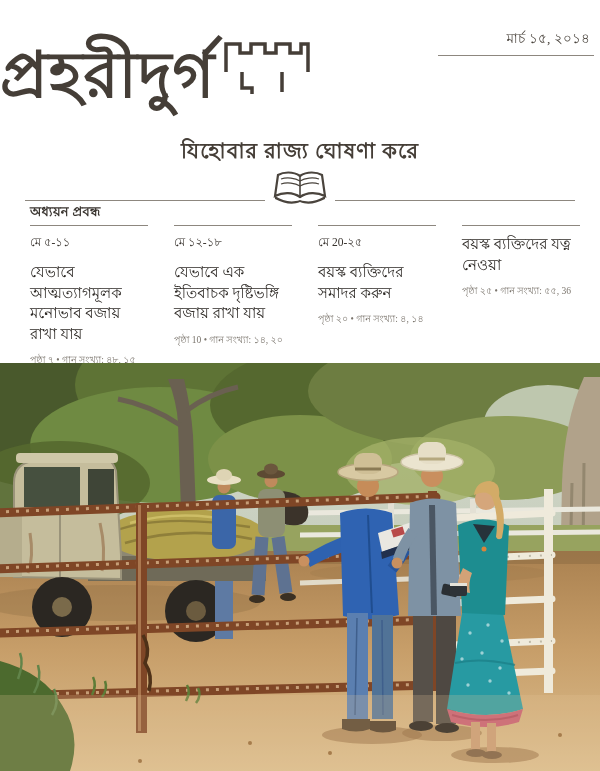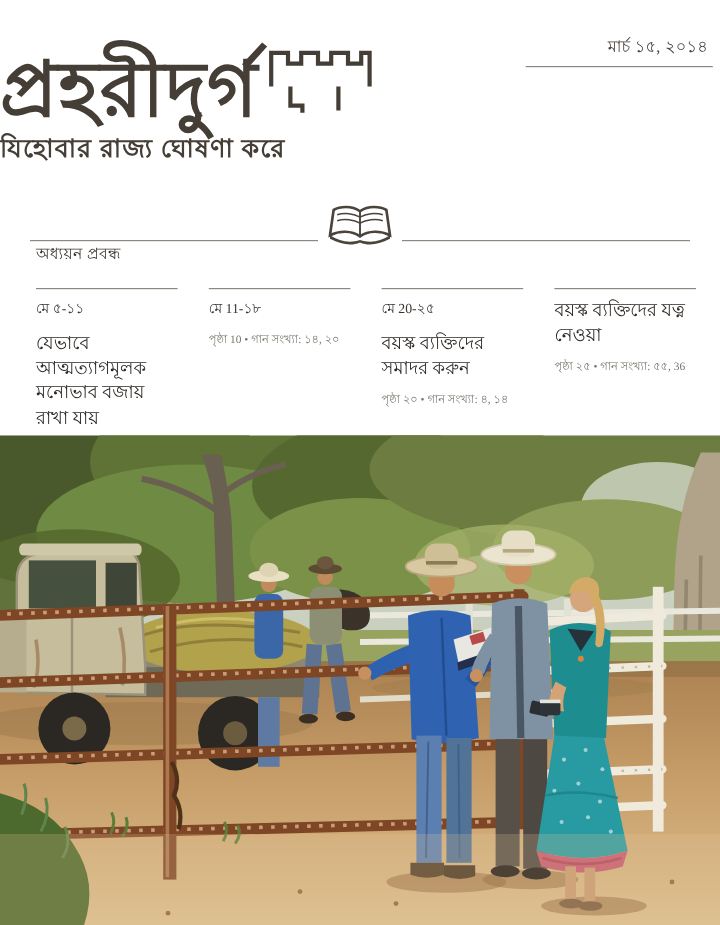--- a/index.html
+++ b/index.html
@@ -5,31 +5,31 @@
   html,body{margin:0;padding:0;background:#ffffff;}
   body{width:600px;height:771px;overflow:hidden;font-family:"Liberation Serif","DejaVu Serif",serif;}
   .cover{position:relative;width:600px;height:746px;background:#ffffff;}
 
   
   .issue-date{position:absolute;top:28px;right:10px;font-size:13.5px;color:#4a443d;letter-spacing:.2px;}
   .date-rule{position:absolute;top:55px;left:438px;right:6px;height:1px;background:#8d877f;}
   .castle{position:absolute;top:38px;left:212px;}
   .mast-title{position:absolute;top:44px;left:0;width:100%;
     font-size:64px;line-height:1;font-weight:bold;color:#453e37;letter-spacing:1px;}
-  .mast-tagline{position:absolute;top:108px;left:0;width:100%;
+  .mast-tagline{position:absolute;top:135px;left:0;width:100%;text-align:center;
     font-size:21px;font-weight:bold;color:#453e37;letter-spacing:1px;}
 
   
   .divider{position:absolute;top:170px;left:25px;right:25px;display:flex;align-items:center;}
   .divider .rule{flex:1;height:1px;background:#8d877f;margin-top:18px;}
   .divider .book{margin:0 6px;}
 
   
-  .section-label{position:absolute;top:202px;left:30px;font-size:13px;color:#3a3530;letter-spacing:.3px;}
-  .articles{position:absolute;top:240px;left:30px;right:20px;display:grid;
+  .section-label{position:absolute;top:202px;left:30px;font-size:13px;color:#3a3530;letter-spacing:.3px;font-weight:bold;}
+  .articles{position:absolute;top:225px;left:30px;right:20px;display:grid;
     grid-template-columns:1fr 1fr 1fr 1fr;column-gap:26px;}
   .article{border-top:1px solid #8d877f;padding-top:8px;}
   .article .week{font-size:11.5px;color:#38332e;margin:0 0 9px 0;}
   .article .title{font-size:15px;font-weight:normal;line-height:1.38;color:#2d2925;margin:0 0 7px 0;}
   .article .meta{font-size:9.5px;color:#7b756d;line-height:1.3;font-family:Liberation Serif, serif;}
 
   
   .photo{position:absolute;top:363px;left:0;width:600px;height:408px;display:block;}
 </style>
 </head>
@@ -65,21 +65,22 @@
 
   <div class="section-label">অধ্যয়ন প্রবন্ধ</div>
 
   <div class="articles">
     <div class="article">
       <p class="week">মে ৫-১১</p>
       <p class="title">যেভাবে আত্মত্যাগমূলক মনোভাব বজায় রাখা যায়</p>
       <p class="meta">পৃষ্ঠা ৭ • গান সংখ্যা: ৪৮, ১৫</p>
     </div>
     <div class="article">
-      <p class="week">মে 11-১৮</p>
+      <p class="week">মে ১২-১৮</p>
+      <p class="title">যেভাবে এক ইতিবাচক দৃষ্টিভঙ্গি বজায় রাখা যায়</p>
       <p class="meta">পৃষ্ঠা 10 • গান সংখ্যা: ১৪, ২০</p>
     </div>
     <div class="article">
       <p class="week">মে 20-২৫</p>
       <p class="title">বয়স্ক ব্যক্তিদের সমাদর করুন</p>
       <p class="meta">পৃষ্ঠা ২০ • গান সংখ্যা: ৪, ১৪</p>
     </div>
     <div class="article">
       <p class="title">বয়স্ক ব্যক্তিদের যত্ন নেওয়া</p>
       <p class="meta">পৃষ্ঠা ২৫ • গান সংখ্যা: ৫৫, 36</p>

